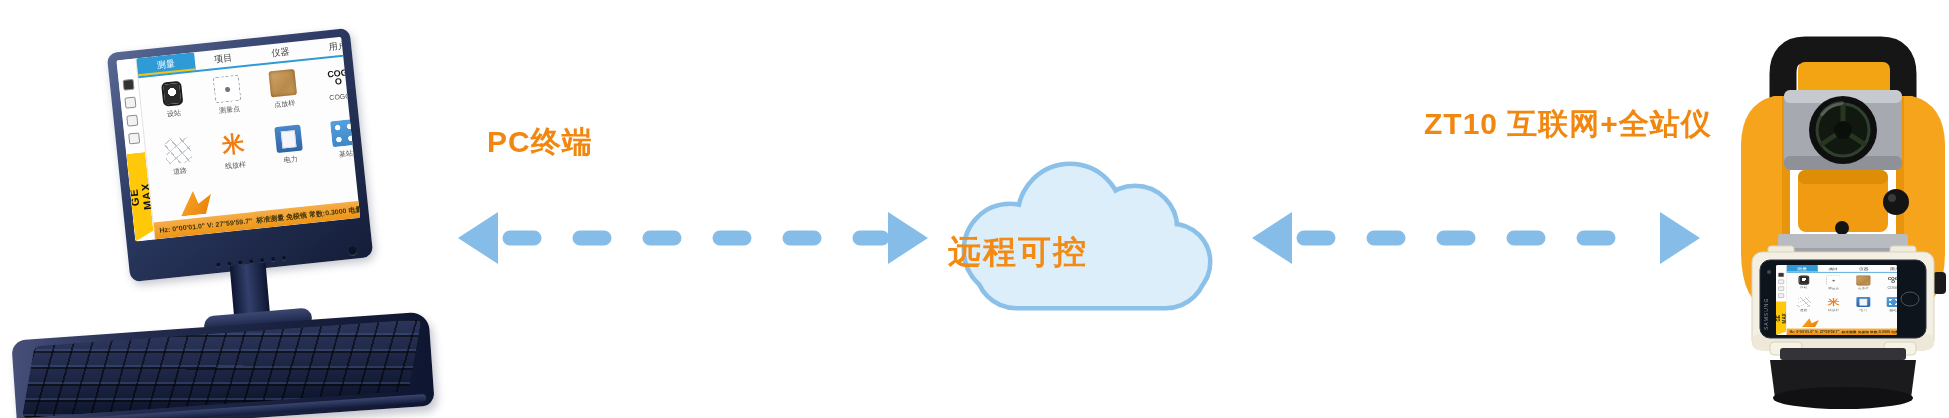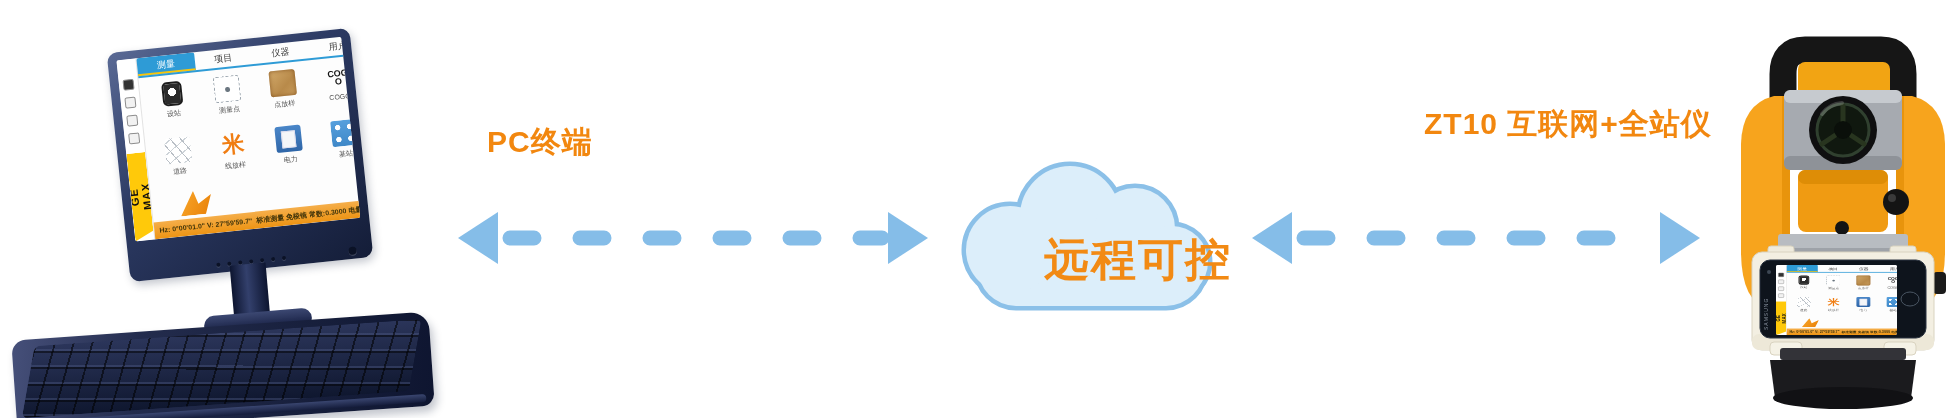--- a/index.html
+++ b/index.html
@@ -12,21 +12,21 @@
   .pc-label { left:487px; top:122px; }
   .device-label { left:1384px; top:104px;margin-left:40px; }
 
   
   .connector { position:absolute; top:203px; }
   .connector.left { left:440px; }
   .connector.right { left:1240px; }
 
   
   .cloud-wrap { position:absolute; left:948px; top:158px; width:284px; height:164px; }
-  .cloud-text { position:absolute; left:0; right:0; top:72px; text-align:right; font-size:45px; font-weight:bold; color:#F28A14; letter-spacing:2px; }
+  .cloud-text { position:absolute; left:0; right:0; top:72px; text-align:left; font-size:33px; font-weight:bold; color:#F28A14; letter-spacing:2px; }
 
   
   .pc { position:absolute; left:10px; top:34px; width:440px; height:378px; }
   .monitor { position:absolute; left:108px; top:6px; width:244px; height:230px;
     background:linear-gradient(145deg,#5a6a95 0%,#2c3a63 40%,#141d38 100%);
     border-radius:10px; transform:rotate(-6deg); box-shadow:2px 4px 8px rgba(20,30,60,.25); }
   .monitor-screen { position:absolute; left:9px; top:8px; }
   .monitor-btns { position:absolute; bottom:6px; left:50%; transform:translateX(-50%); display:flex; gap:7px; }
   .monitor-btns i { width:4px; height:4px; border-radius:50%; background:#0b1226; box-shadow:0 1px 0 rgba(255,255,255,.15); }
   .monitor-power { position:absolute; right:16px; bottom:4px; width:8px; height:8px; border-radius:50%; background:#0b1226; box-shadow:0 1px 0 rgba(255,255,255,.2); }

